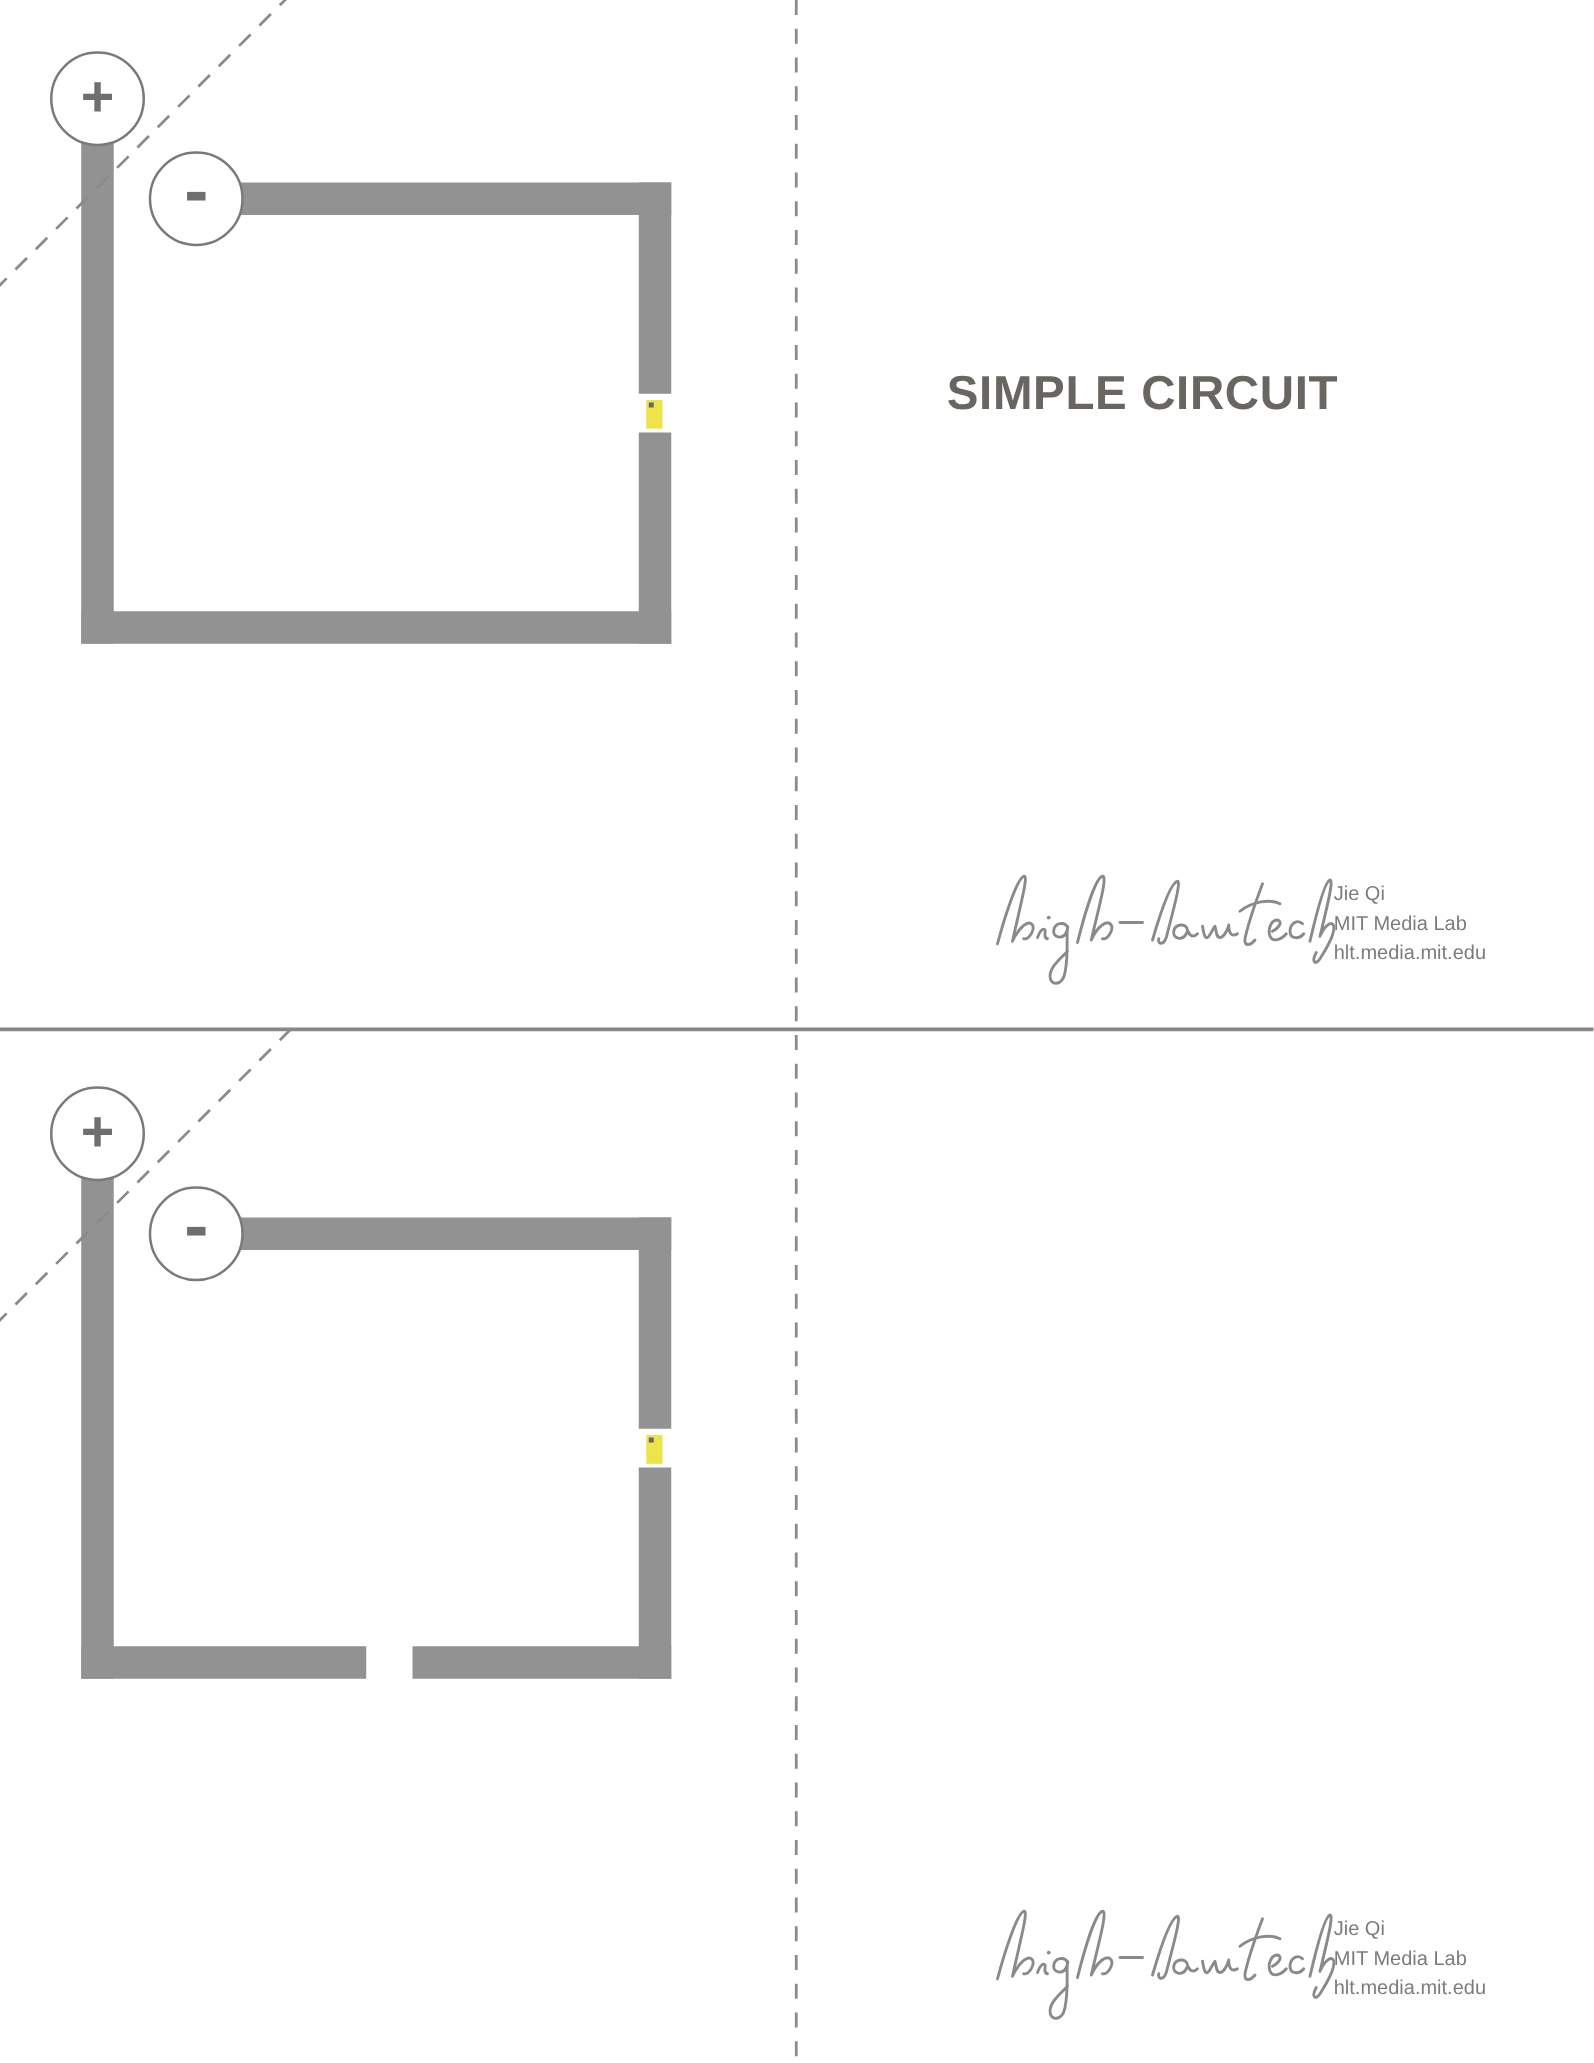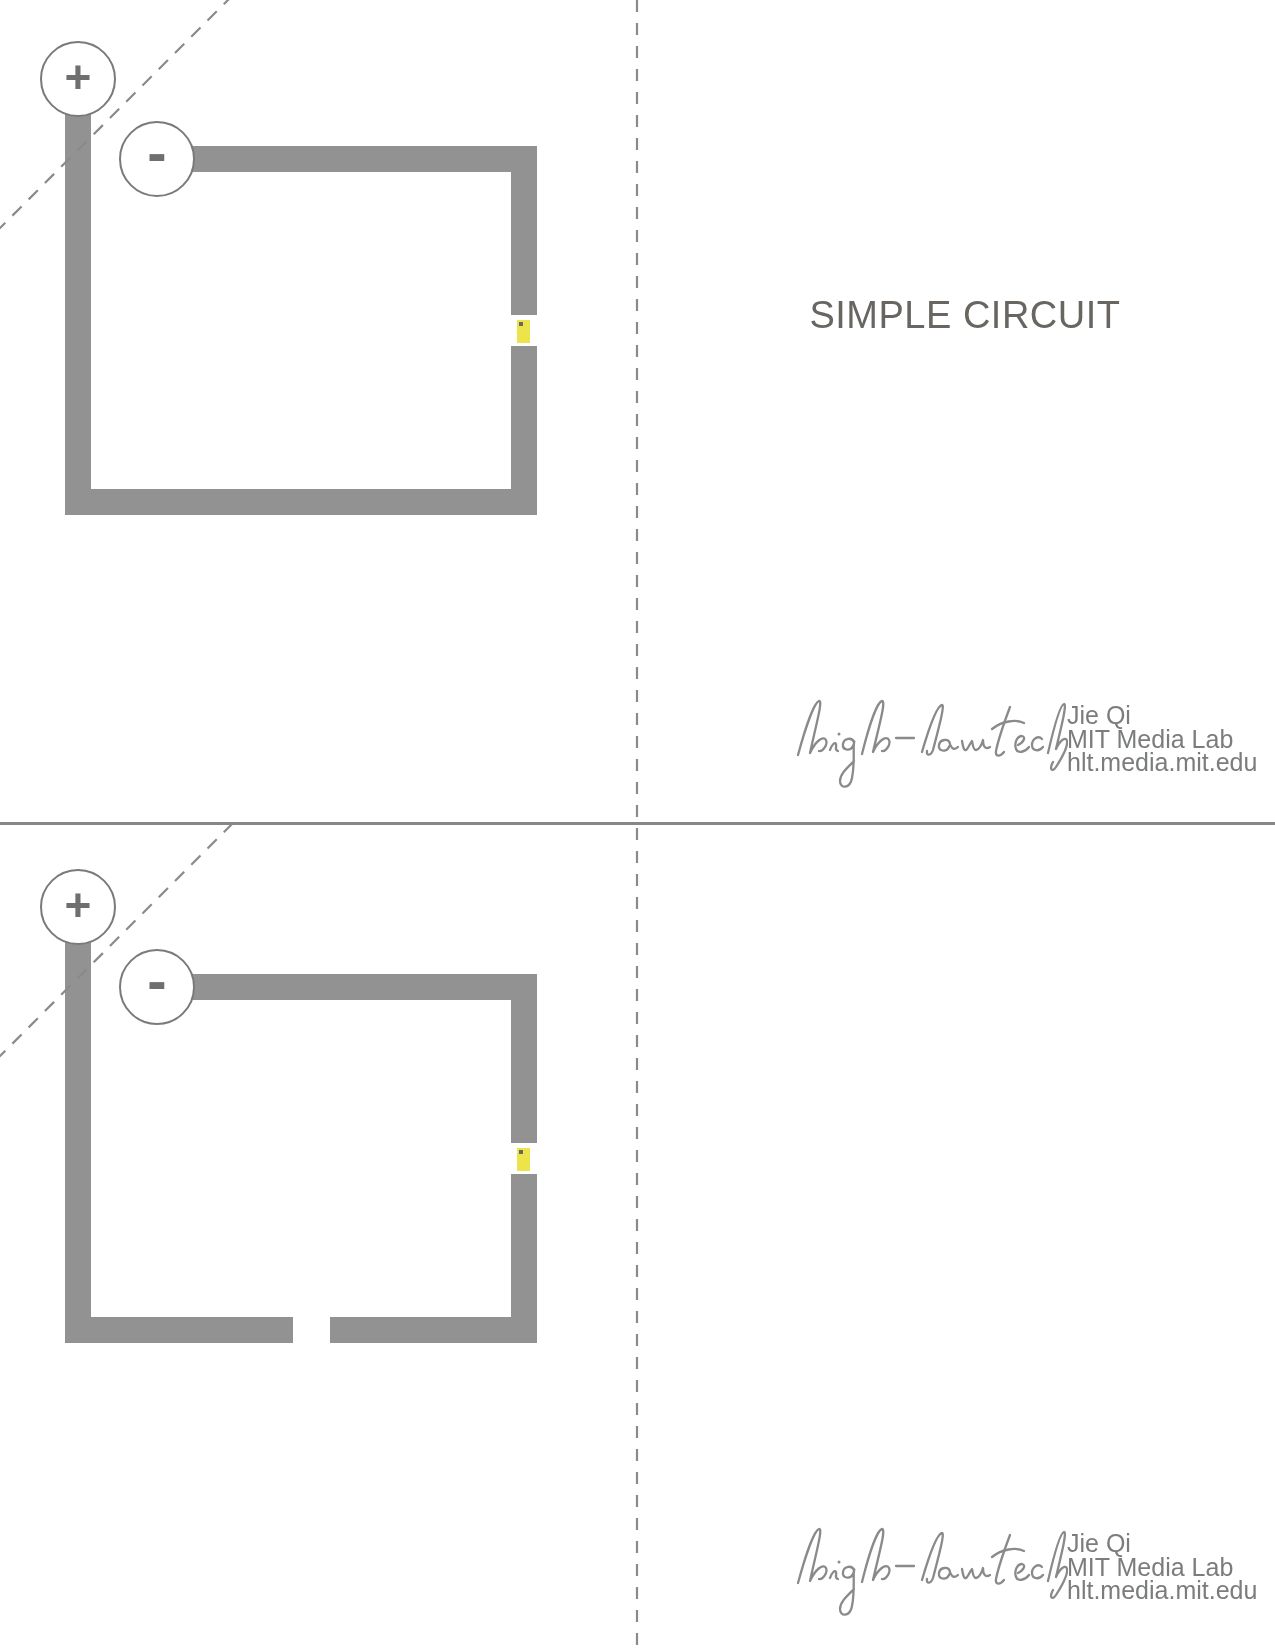--- a/index.html
+++ b/index.html
@@ -31,28 +31,28 @@
 
   .circle { position: absolute; width: 76px; height: 76px; box-sizing: border-box;
             border: 2.5px solid #7a7a7a; border-radius: 50%; background: #ffffff;
             display: flex; align-items: center; justify-content: center; z-index: 3; }
   .circle.plus  { left: 40px;  top: 41px; }
   .circle.minus { left: 119px; top: 121px; }
   .sign { color: #6f6f6f; font-weight: bold; line-height: 1; }
   .plus-sign  { font-size: 46px; margin-top: -4px; }
   .minus-sign { font-size: 58px; margin-top: -12px; }
 
-  .title { position: absolute; left: 660px; top: 296px; width: 610px; margin: 0;
-           text-align: center; font-size: 38px; line-height: 38px; font-weight: normal;
+  .title { position: absolute; left: 609px; top: 296px; width: 610px; margin: 0;
+           text-align: center; font-size: 38px; line-height: 38px; font-weight: bold;
            letter-spacing: 0.5px; color: #696661; z-index: 4; }
 
   .script-logo { position: absolute; left: 788px; top: 693px; z-index: 2; }
 
   .credit-text { position: absolute; left: 1067px; top: 704px;
-                 font-size: 25px; line-height: 23.5px; color: #7b7c7e; z-index: 2; }
+                 font-size: 16px; line-height: 23.5px; color: #7b7c7e; z-index: 2; }
 
   .divider { position: absolute; left: 0; top: 822px; width: 1275px; height: 3px;
              background: #878787; z-index: 5; }
 
   .fold-overlay { position: absolute; left: 0; top: 0; width: 1275px; height: 1650px;
                   z-index: 2; pointer-events: none; }
 </style>
 </head>
 <body>
 

